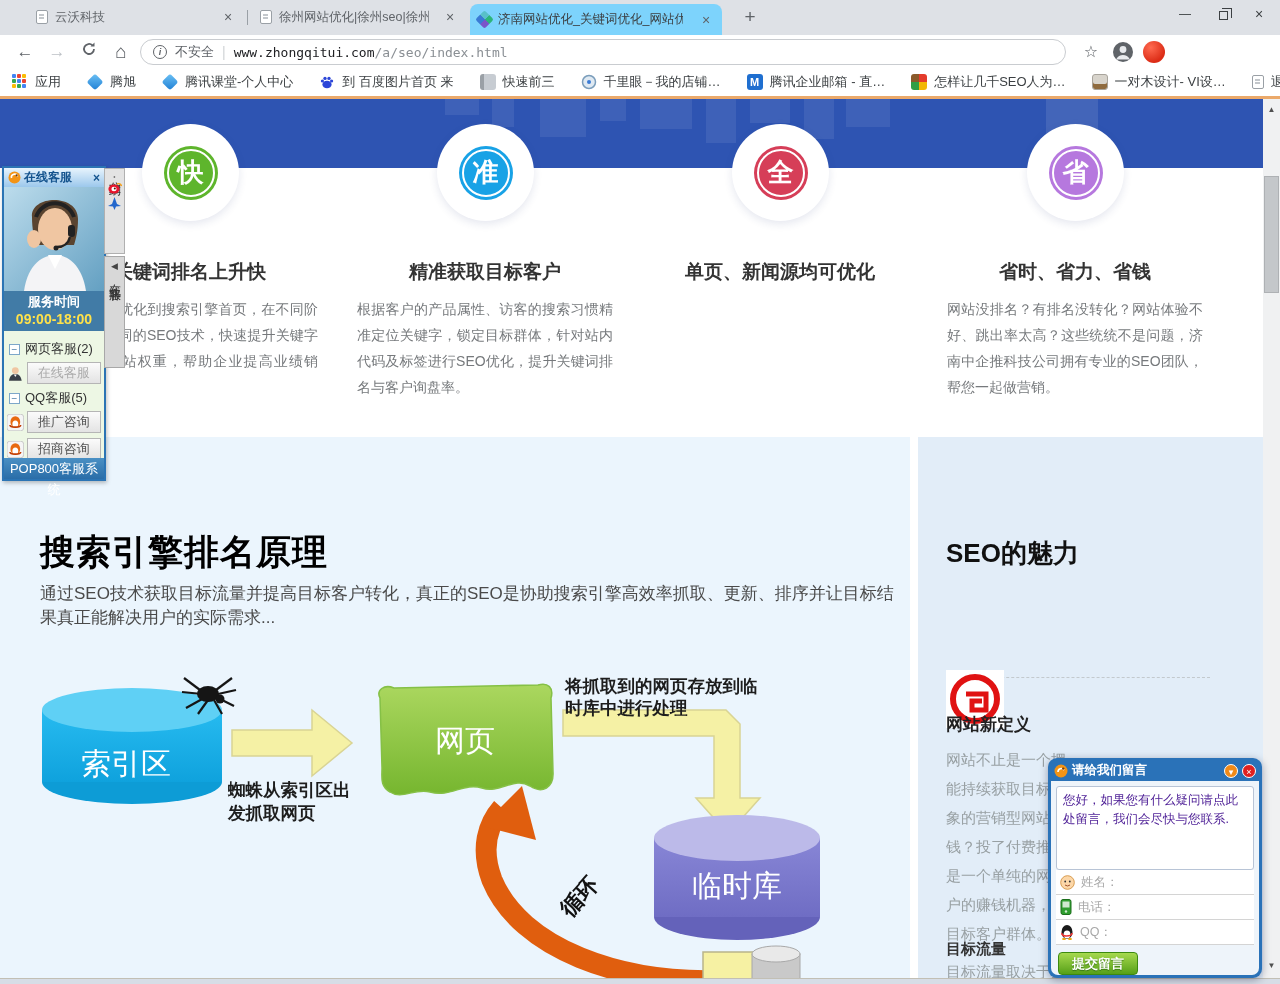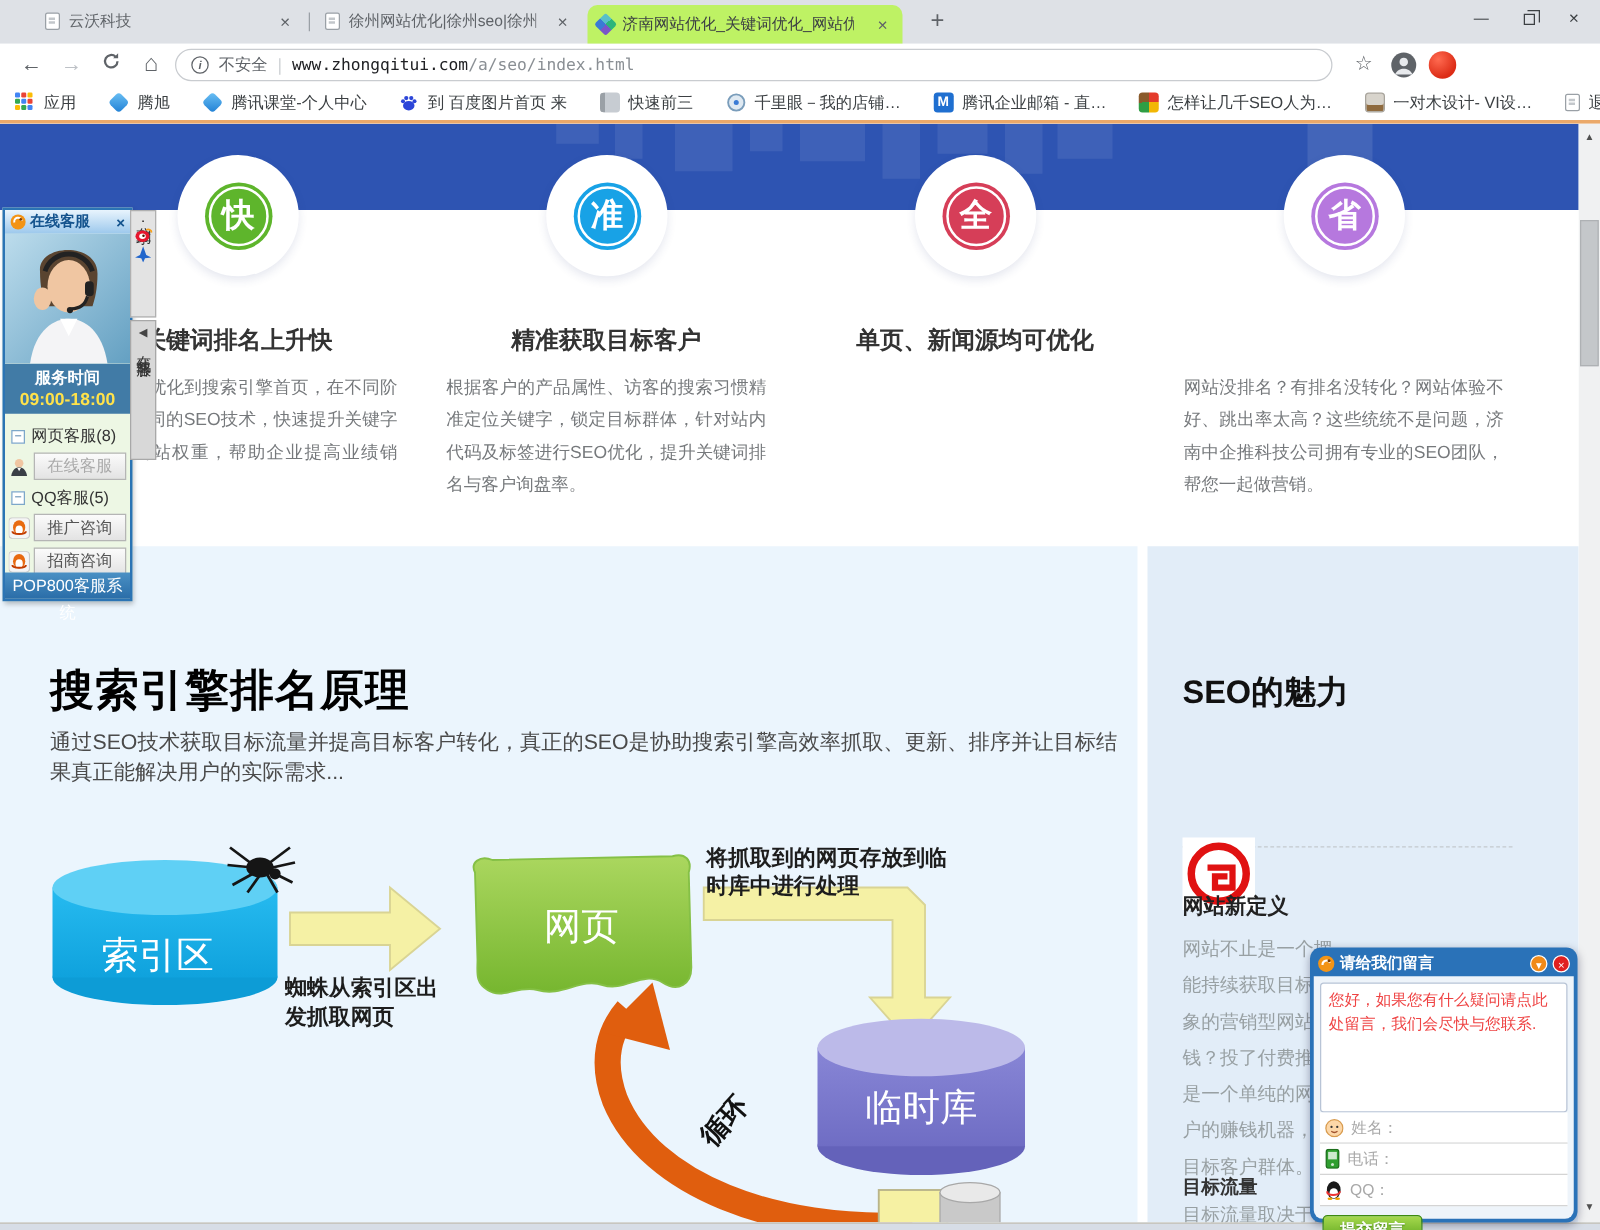--- a/index.html
+++ b/index.html
@@ -6,21 +6,21 @@
   html,body { width:1280px; height:984px; overflow:hidden; }
   body { font-family:"Liberation Sans","DejaVu Sans",sans-serif; background:#fff; position:relative; }
   .abs { position:absolute; }
 
   
   .tabstrip { position:absolute; left:0; top:0; width:1280px; height:35px; background:#dee1e6; }
   .tab { position:absolute; top:0; height:34px; display:flex; align-items:center; gap:7px; padding:0 8px; color:#5f6368; font-size:12.5px; }
   .tab .ttl { white-space:nowrap; overflow:hidden; }
   .tab .tclose { margin-left:auto; color:#5f6368; font-size:14px; width:16px; text-align:center; cursor:default; }
   .tab-sep { position:absolute; top:10px; width:1px; height:15px; background:#9aa0a6; }
-  .tab-active { background:#bef264; border-radius:8px 8px 0 0; color:#3c4043; top:4px; height:31px; }
+  .tab-active { background:#7dd3fc; border-radius:8px 8px 0 0; color:#3c4043; top:4px; height:31px; }
   .pageicon { width:12px; height:14px; border:1.5px solid #9aa0a6; border-radius:2px; background:#fff; position:relative; flex:none; }
   .pageicon::after { content:""; position:absolute; left:2px; top:3px; width:5px; height:1.5px; background:#c3c7cb; box-shadow:0 3px 0 #c3c7cb; }
   .favicon-diamond { width:13px; height:13px; flex:none; transform:rotate(45deg); border-radius:2px;
      background:conic-gradient(#2db57a 0 90deg,#7a55c9 90deg 180deg,#3a7bd5 180deg 270deg,#58c0c9 270deg); }
   .newtab { position:absolute; left:737px; top:5px; width:26px; height:26px; border-radius:50%; text-align:center; line-height:24px; font-size:19px; color:#5f6368; }
   .winctl { position:absolute; top:2px; width:30px; height:25px; text-align:center; line-height:25px; font-size:12px; color:#3c4043; }
   .restore-glyph { display:inline-block; width:9px; height:9px; border:1.2px solid #3c4043; position:relative; top:2px; background:#dee1e6; }
   .restore-glyph::before { content:""; position:absolute; left:2px; top:-4px; width:9px; height:9px; border:1.2px solid #3c4043; border-left:none; border-bottom:none; }
 
   .toolbar { position:absolute; left:0; top:35px; width:1280px; height:33px; background:#fff; }
@@ -102,21 +102,21 @@
   .svctab .arr { font-size:9px; color:#444; }
   .svctab .vt { writing-mode:vertical-rl; font-size:12px; color:#333; letter-spacing:2px; }
 
   
   .chat { position:absolute; left:1048px; top:758px; width:214px; height:220px; background:#2a72b8; border-radius:9px; padding:2px 3px 3px 3px; box-shadow:0 2px 8px rgba(0,0,40,.35); }
   .chat-title { height:21px; display:flex; align-items:center; gap:4px; padding:0 3px; }
   .chat-title .t { flex:1; color:#fff; font-weight:bold; font-size:12.5px; }
   .cbtn { width:14px; height:14px; border-radius:50%; color:#fff; font-size:9px; line-height:14px; text-align:center; border:1px solid #fff; }
   .cbtn.min { background:#f08a18; } .cbtn.cls { background:#e02020; }
   .chat-body { background:#eef4fa; border-radius:0 0 7px 7px; height:194px; padding:5px; }
-  .chat-msg { height:104px; background:#fff; border:1px solid #b8c4d6; border-radius:3px; padding:4px 6px; font-size:12.5px; color:#ef4444; line-height:19px; }
+  .chat-msg { height:84px; background:#fff; border:1px solid #b8c4d6; border-radius:3px; padding:4px 6px; font-size:12.5px; color:#4c1d95; line-height:19px; }
   .chat-row { height:25px; background:#fff; border-bottom:1px solid #d4d4d4; display:flex; align-items:center; gap:6px; padding:0 4px; }
   .chat-row .lbl { font-size:12.5px; color:#a8a8a8; }
   .chat-submit { margin-top:7px; margin-left:2px; width:80px; height:23px; background:linear-gradient(#a6d94e,#56a018); border:1px solid #3c8a10; border-radius:4px; color:#fff; font-weight:bold; font-size:13px; text-align:center; line-height:21px; text-shadow:0 1px 1px rgba(0,60,0,.5); }
 </style>
 </head>
 <body>
 
 <div class="tabstrip">
   <div class="tab" style="left:28px;width:216px">
     <span class="pageicon"></span>
@@ -262,20 +262,21 @@
   <div class="circle" style="left:732px">
       <div class="badge c-red">全</div>
     </div>
   <div class="circle" style="left:1027px">
       <div class="badge c-purple">省</div>
     </div>
 
   <div class="f-title" style="left:60px">关键词排名上升快</div>
   <div class="f-title" style="left:650px">单页、新闻源均可优化</div>
   <div class="f-title" style="left:355px">精准获取目标客户</div>
+  <div class="f-title" style="left:945px">省时、省力、省钱</div>
 
   <div class="f-text" style="left:62px">将关键词优化到搜索引擎首页，在不同阶段进行不同的SEO技术，快速提升关键字排名及网站权重，帮助企业提高业绩销量。</div>
   <div class="f-text" style="left:357px">根据客户的产品属性、访客的搜索习惯精准定位关键字，锁定目标群体，针对站内代码及标签进行SEO优化，提升关键词排名与客户询盘率。</div>
   <div class="f-text" style="left:947px">网站没排名？有排名没转化？网站体验不好、跳出率太高？这些统统不是问题，济南中企推科技公司拥有专业的SEO团队，帮您一起做营销。</div>
 
   <div class="panelL"></div>
   <div class="panelR"></div>
 
   <div class="main-h1">搜索引擎排名原理</div>
   <div class="main-p">通过SEO技术获取目标流量并提高目标客户转化，真正的SEO是协助搜索引擎高效率抓取、更新、排序并让目标结果真正能解决用户的实际需求...</div>
@@ -409,21 +410,21 @@
       <ellipse cx="30" cy="52" rx="7" ry="9" fill="#f0c6a2"></ellipse>
     </svg>
   </div>
   <div class="svc-time">
     <div class="l1">服务时间</div>
     <div class="l2">09:00-18:00</div>
   </div>
   <div class="svc-list">
     <div class="svc-group">
       <span class="mbox">−</span>
-      <span>网页客服(8)</span>
+      <span>网页客服(2)</span>
     </div>
     <div class="svc-row">
       <svg width="17" height="17" viewBox="0 0 17 17">
           <circle cx="8.5" cy="5.5" r="3.5" fill="#f0c6a2"></circle>
           <path d="M2 16 C3 10 6 9 8.5 9 C11 9 14 10 15 16 Z" fill="#3a3f46"></path>
           <path d="M7 9.5 L8.5 12 L10 9.5" fill="#fff"></path>
         </svg>
       <span class="svc-btn dis">在线客服</span>
     </div>
     <div class="svc-group">

